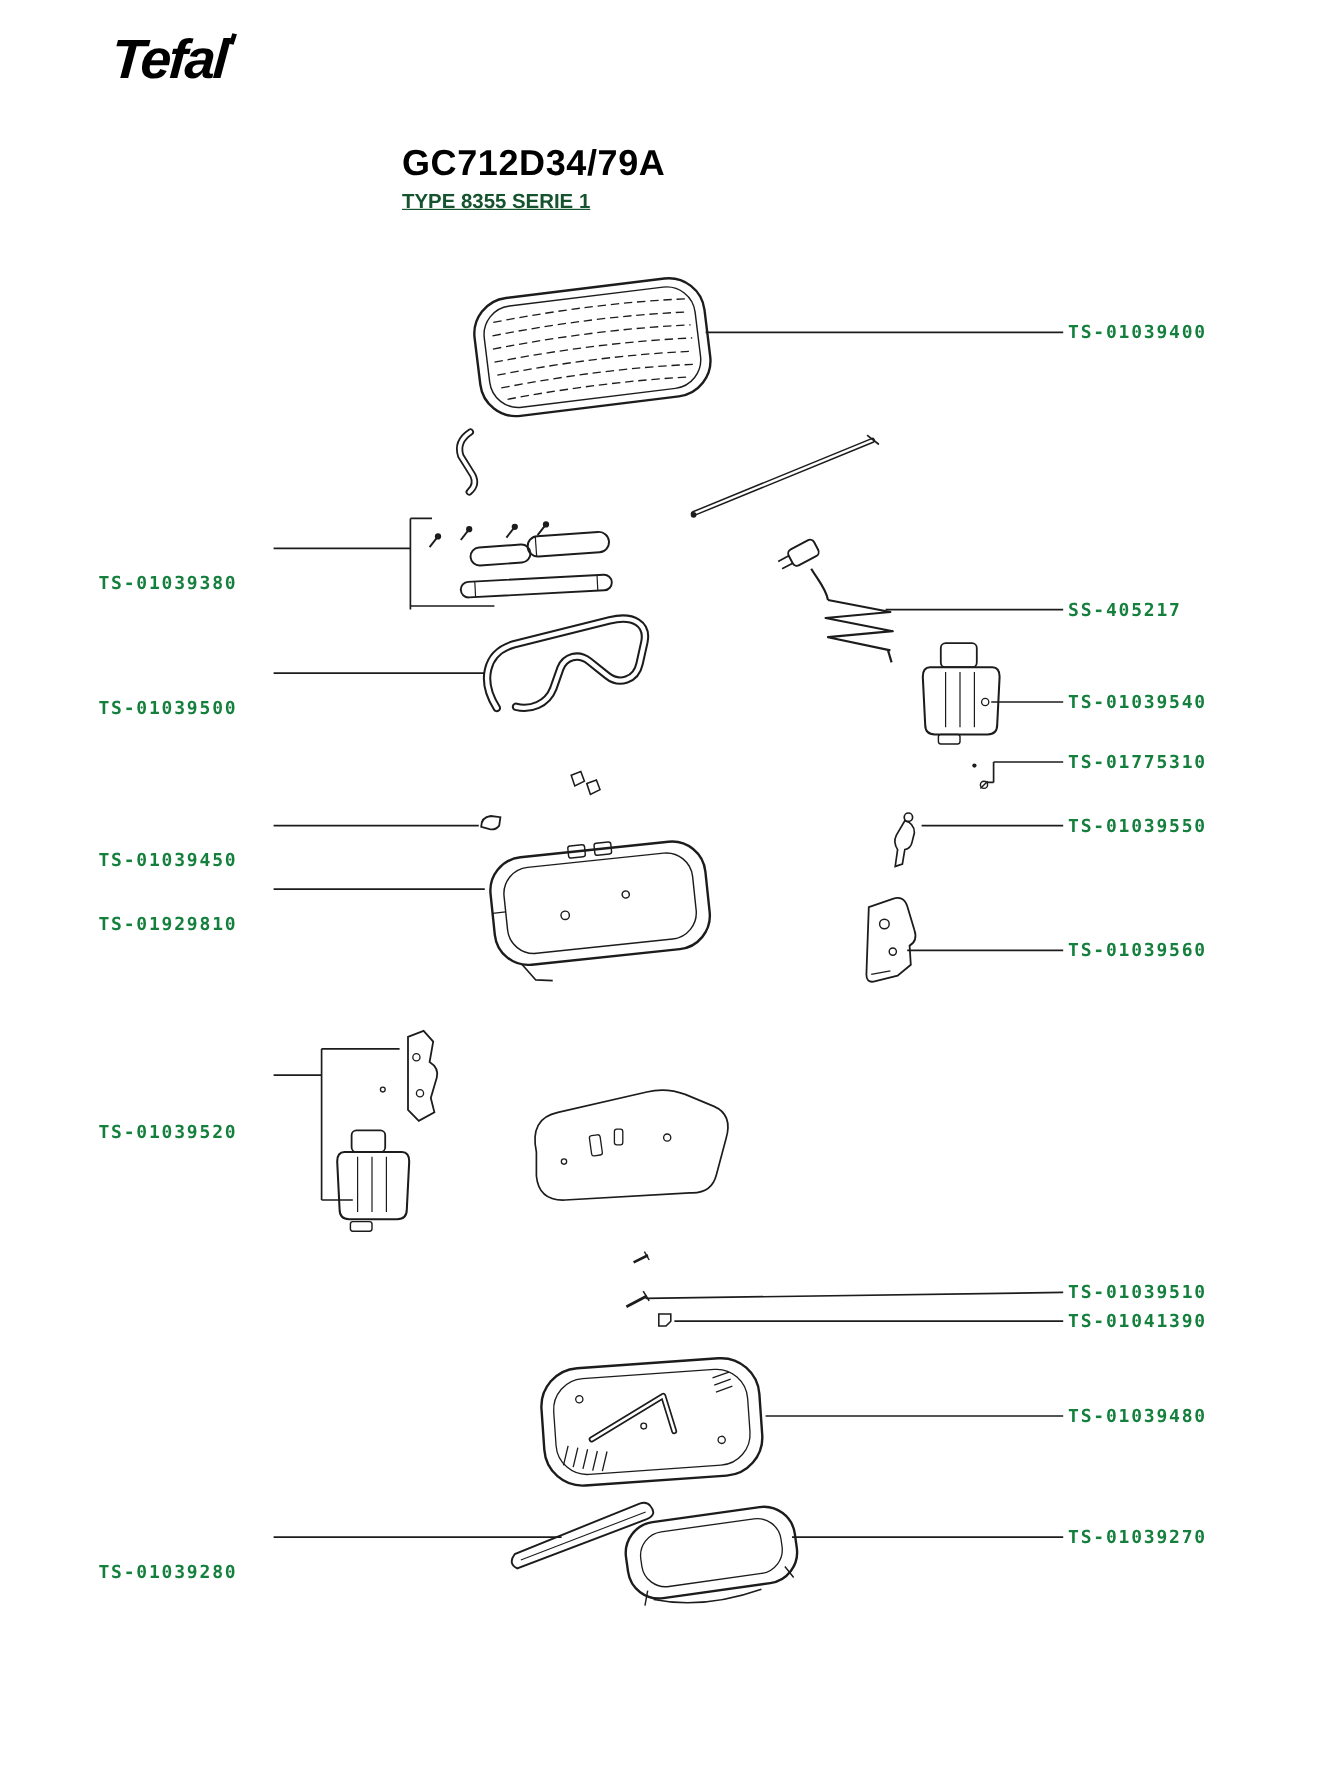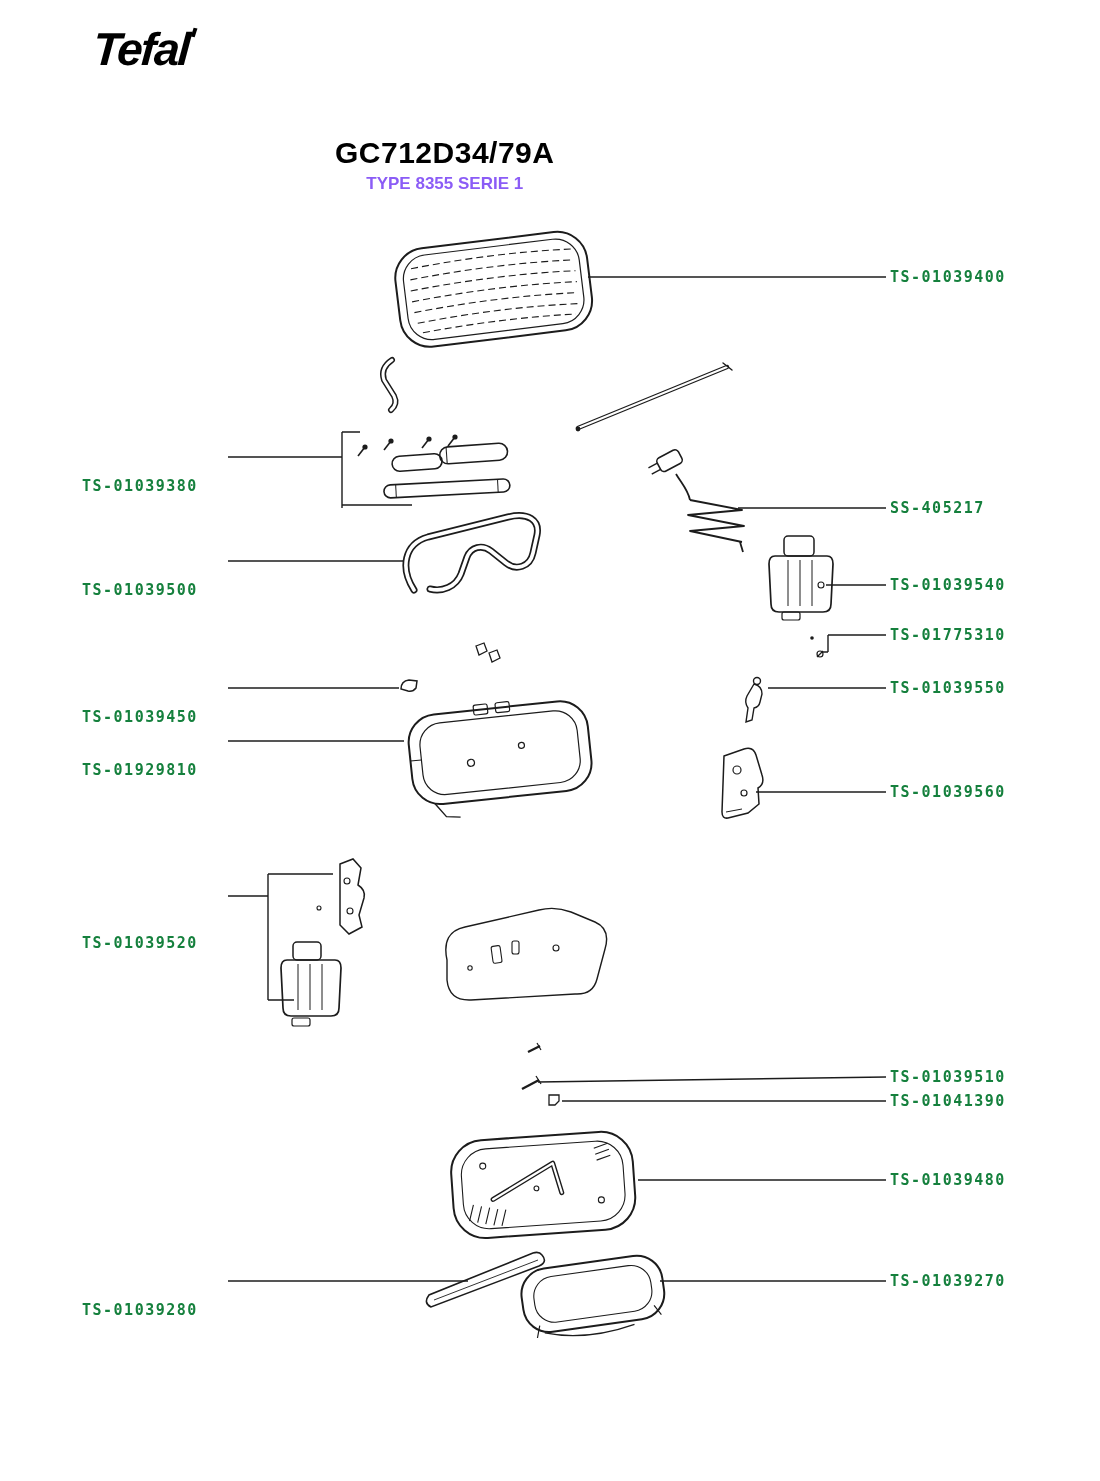--- a/index.html
+++ b/index.html
@@ -24,32 +24,33 @@
     transform:skewX(-4deg);
   }
   .brand .tm{
     display:inline-block;
     width:4px;height:9px;
     background:#000;
     margin-left:2px;
     vertical-align:28px;
     transform:rotate(14deg);
   }
-  .title-block{position:absolute; left:335px; top:136px;text-align:center;}
+  .title-block{position:absolute; left:335px; top:120px;}
   .model-title{
     font-size:30px;
     font-weight:bold;
     letter-spacing:0.5px;
     color:#000;
   }
   .model-subtitle{
     font-size:17px;
     font-weight:bold;
     margin-top:4px;
-    color:#8b5cf6;
+    color:#14532d;
+    text-decoration:underline;
   }
   .lbl{
     position:absolute;
     font-family:"DejaVu Sans Mono", monospace;
     font-size:15px;
     font-weight:600;
     letter-spacing:1.5px;
     white-space:nowrap;
     color:#15803d;
   }

